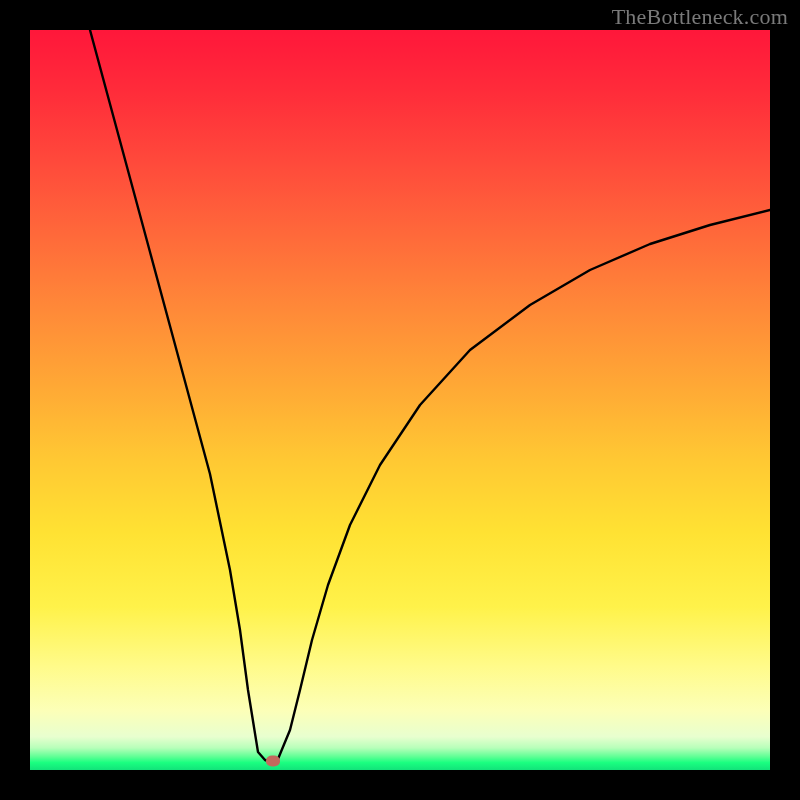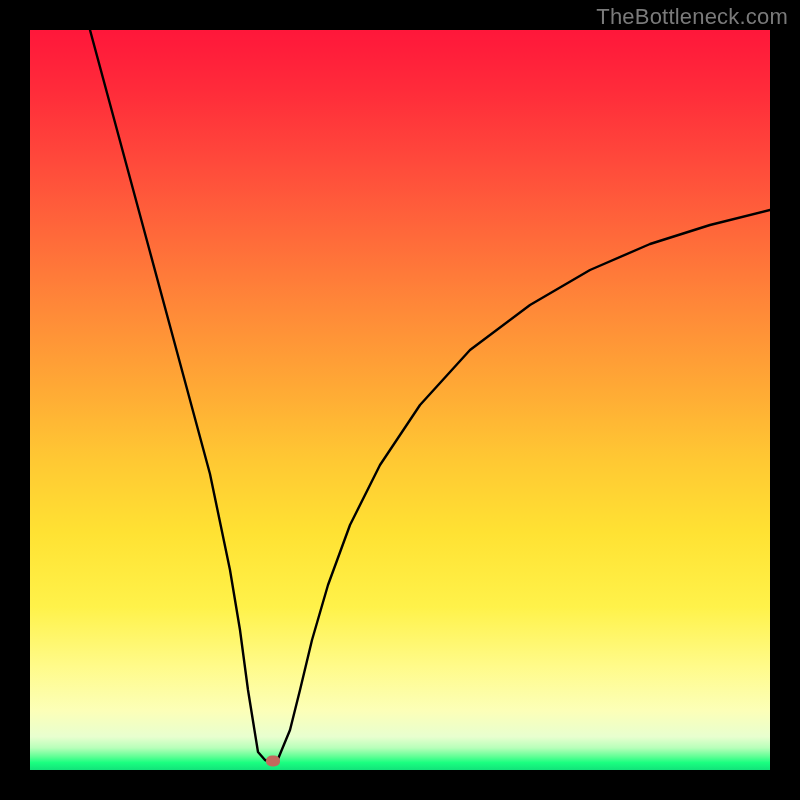--- a/index.html
+++ b/index.html
@@ -9,20 +9,21 @@
     height: 800px;
     background: #000000;
     font-family: Arial, Helvetica, sans-serif;
     overflow: hidden;
   }
   .frame {
     position: relative;
     width: 800px;
     height: 800px;
     background: #000000;
+    font-family: Liberation Serif, serif;
   }
   .watermark {
     position: absolute;
     top: 4px;
     right: 12px;
     color: #7a7a7a;
     font-size: 22px;
     letter-spacing: 0.2px;
     z-index: 5;
     user-select: none;

